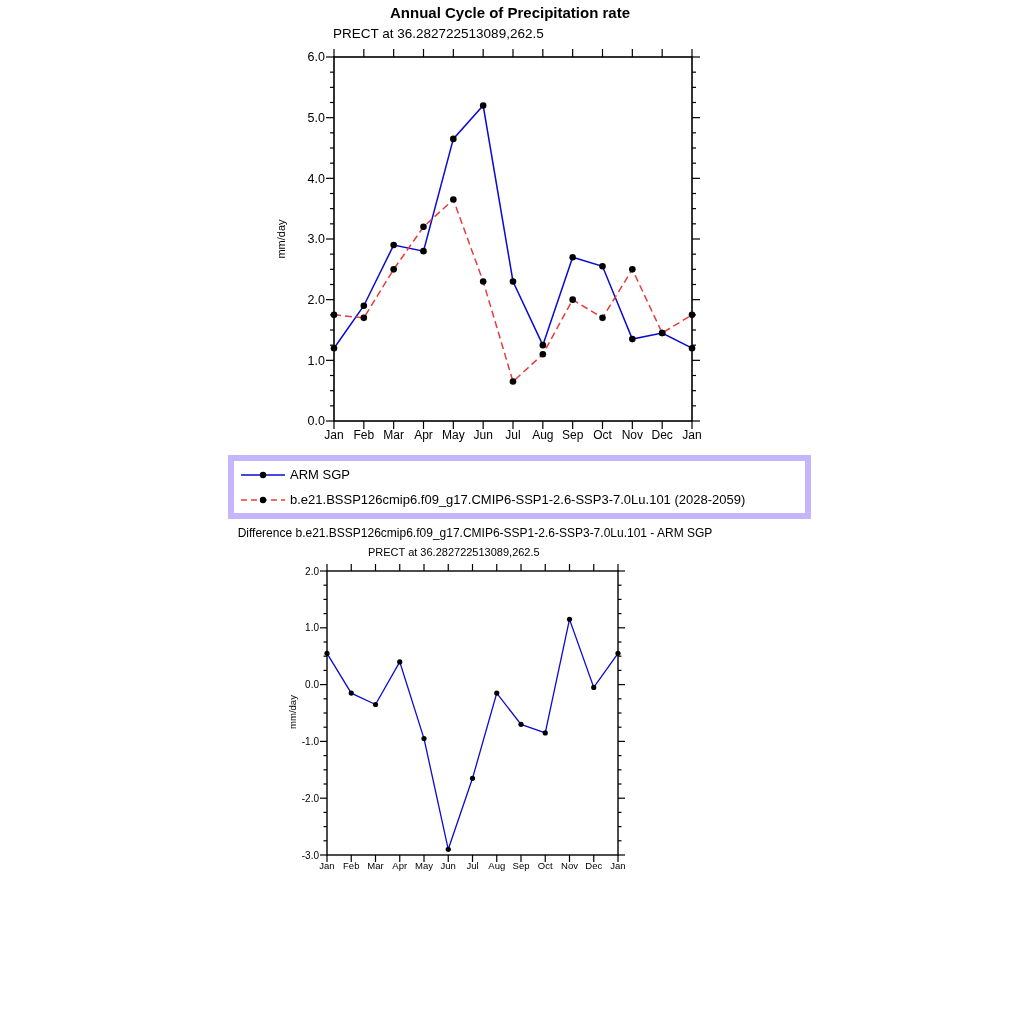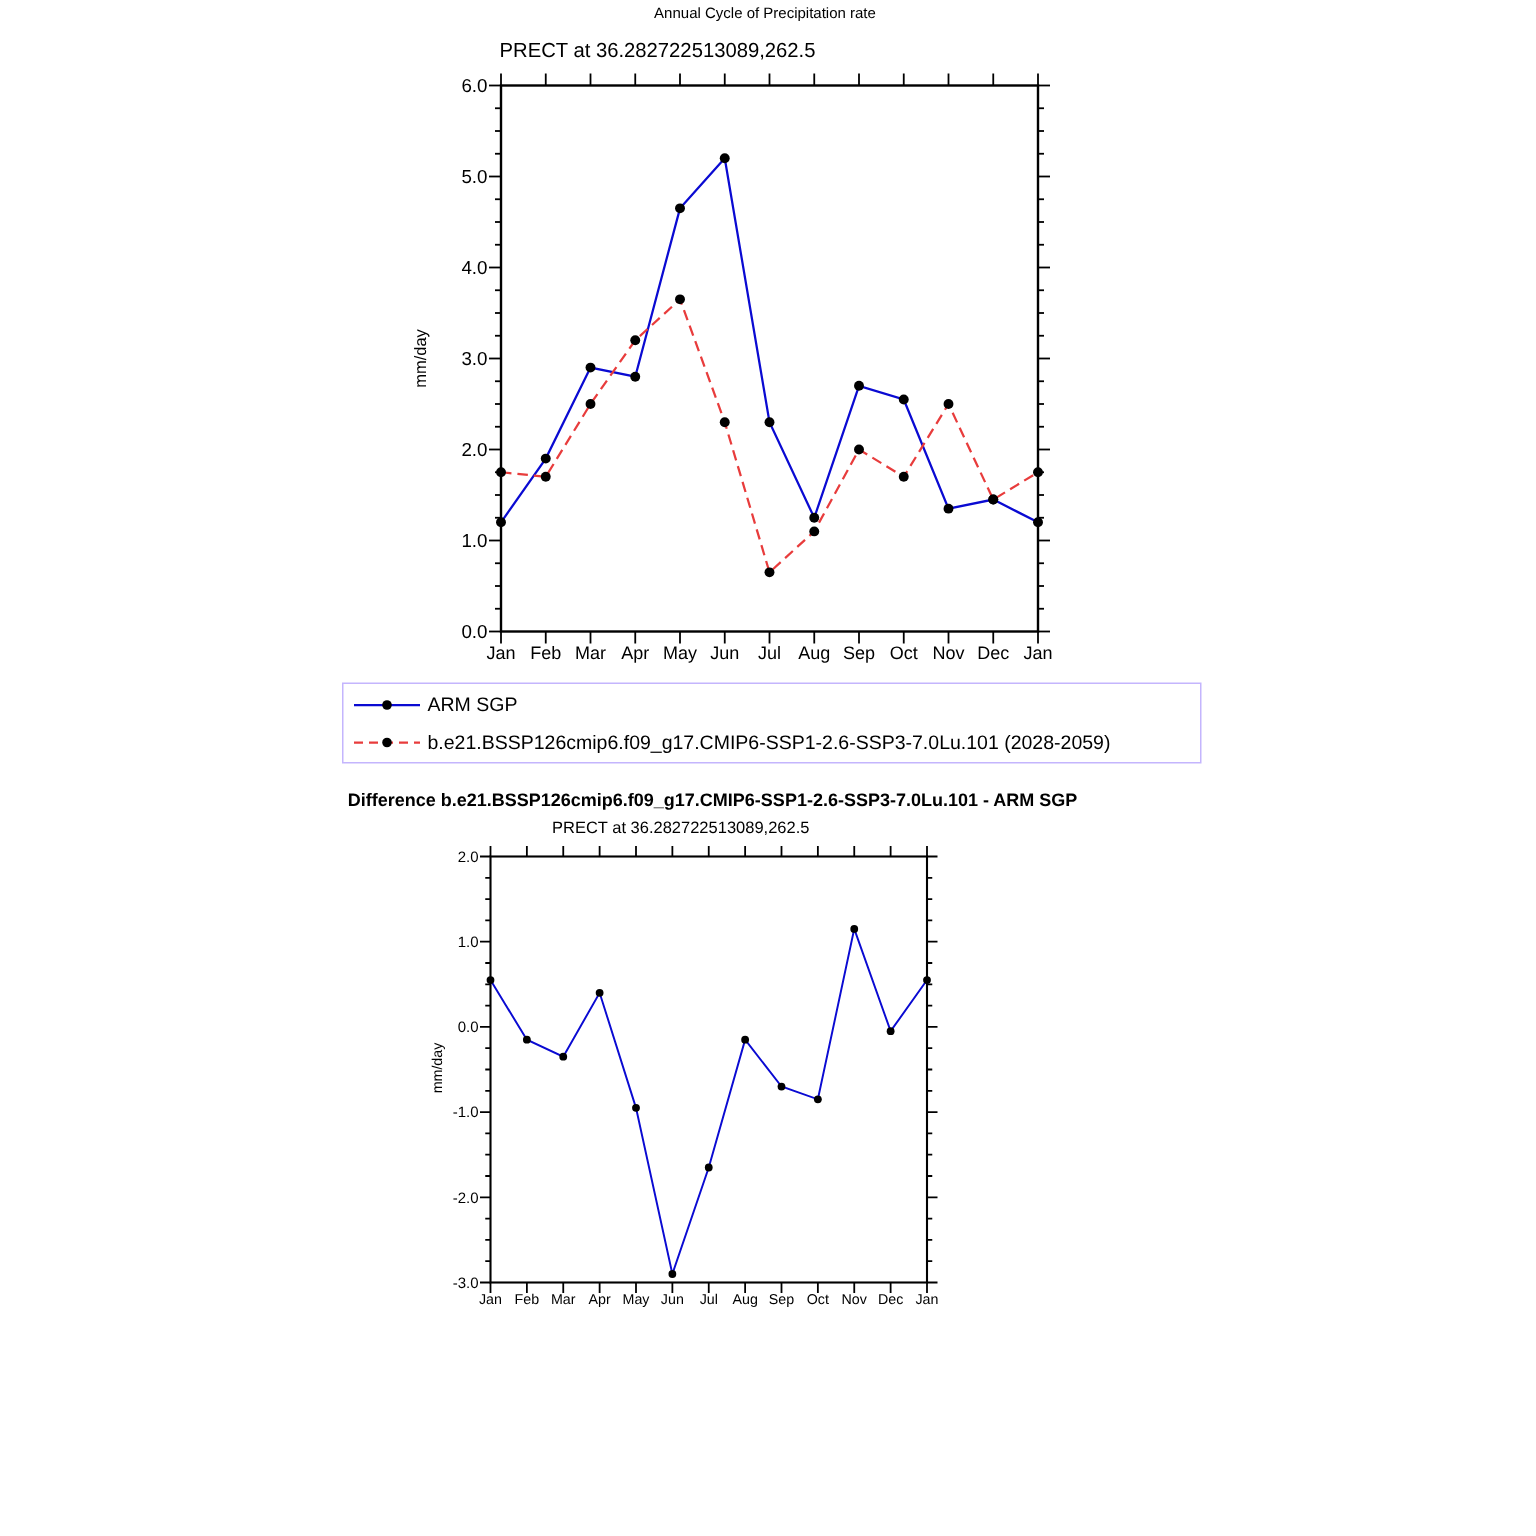--- a/index.html
+++ b/index.html
@@ -2,38 +2,38 @@
 <html><head>
 <meta charset="utf-8">
 <style>
   html, body { margin: 0; padding: 0; background: #ffffff; }
   body {
     width: 1024px; height: 1024px; position: relative; overflow: hidden;
     font-family: "Liberation Sans", sans-serif; color: #000;
   }
   .title-top {
     position: absolute; left: 0; top: 4px; width: 1020px; text-align: center;
-    font-size: 10px; font-weight: normal;
+    font-size: 15px; font-weight: bold;
   }
   .subtitle-top { position: absolute; left: 333px; top: 26px; font-size: 13.5px; }
   .ylabel-top {
     position: absolute; left: 281px; top: 239px;
     transform: translate(-50%,-50%) rotate(-90deg); font-size: 11px; white-space: nowrap;
   }
   .chart-svg { position: absolute; }
   .legend {
     position: absolute; left: 228px; top: 455px; width: 571px;
-    border: 1px solid #c4b5fd; background: #fff; padding: 1px 0;
+    border: 6px solid #c4b5fd; background: #fff; padding: 1px 0;
   }
   .legend-row { display: flex; align-items: center; height: 25px; }
   .legend-sample { margin-left: 5px; flex: 0 0 auto; }
   .legend-label { font-size: 13px; margin-left: 3px; white-space: nowrap; }
   .title-bottom {
     position: absolute; left: 475px; top: 526px; transform: translateX(-50%);
-    font-size: 12px; font-weight: bold; white-space: nowrap;
+    font-size: 12px; font-weight: normal; white-space: nowrap;
   }
   .subtitle-bottom { position: absolute; left: 368px; top: 546px; font-size: 11px; }
   .ylabel-bottom {
     position: absolute; left: 292px; top: 712px;
     transform: translate(-50%,-50%) rotate(-90deg); font-size: 9.5px; white-space: nowrap;
   }
 </style>
 </head>
 <body>
 

